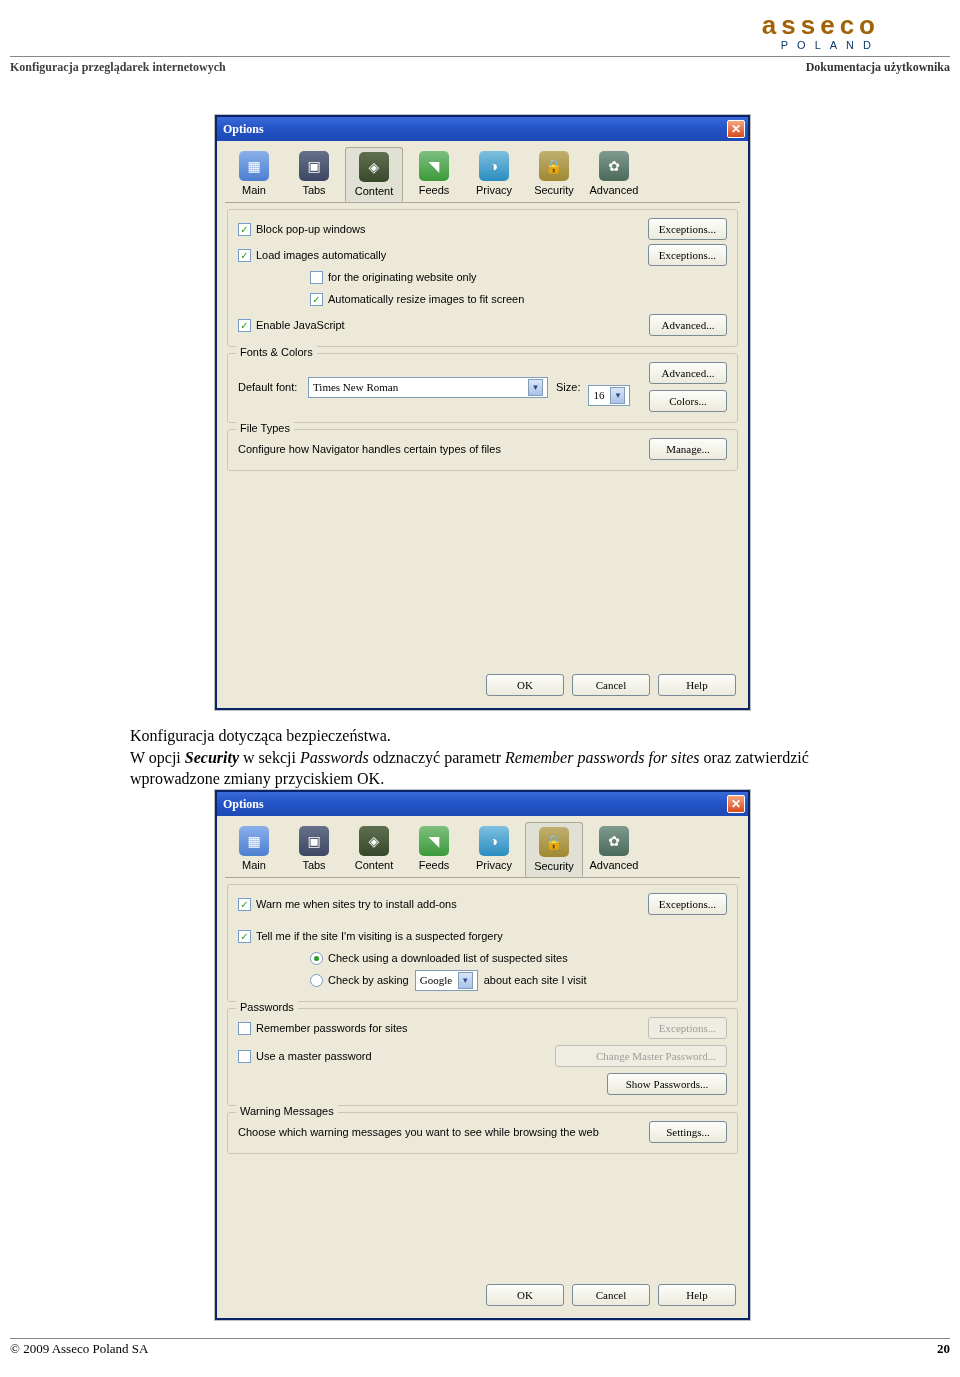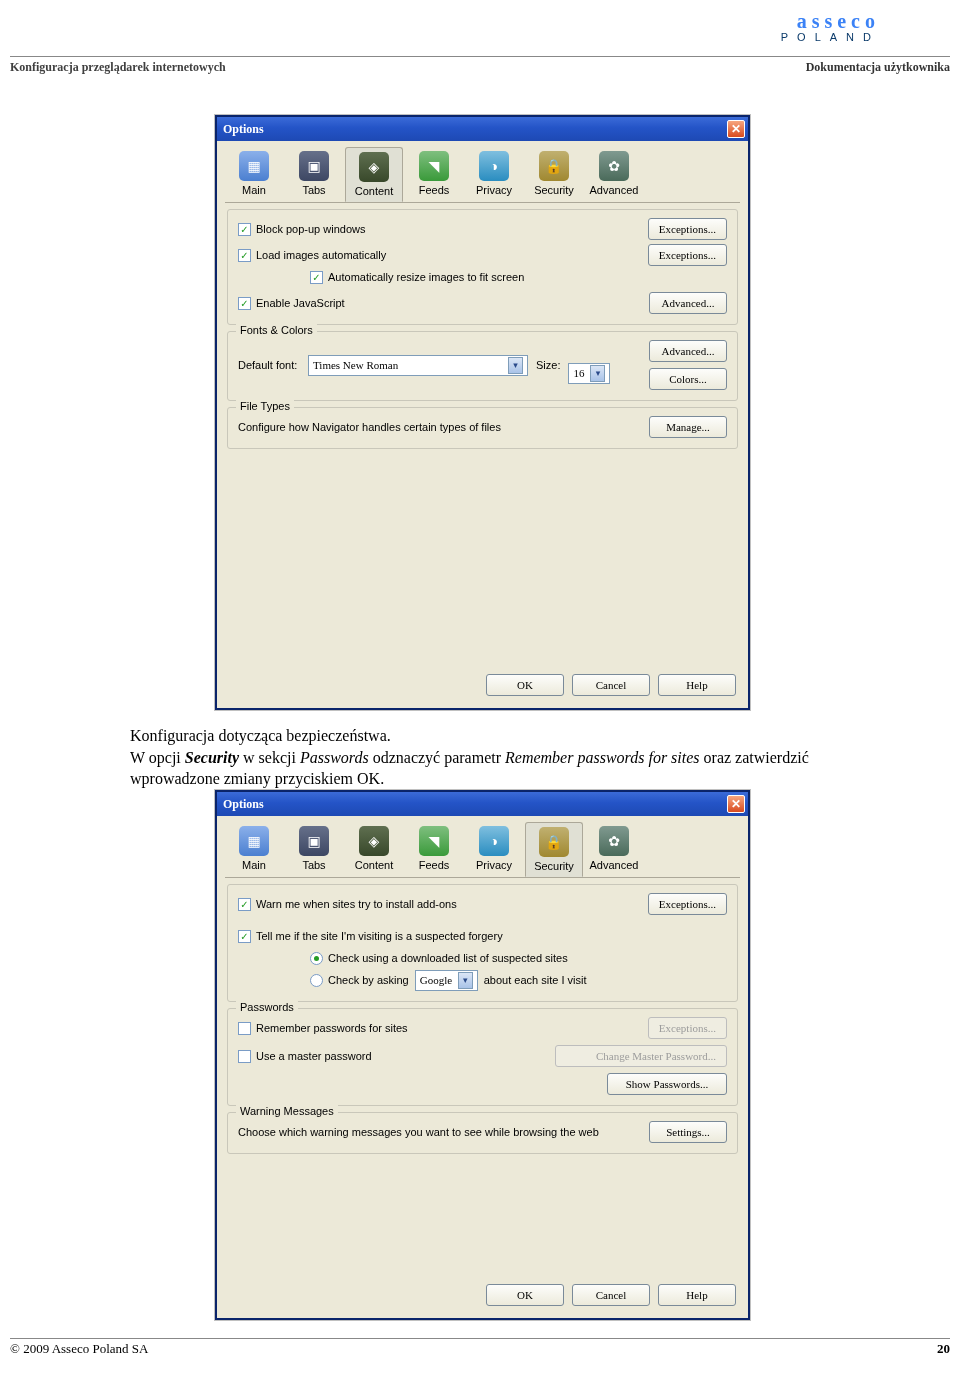--- a/index.html
+++ b/index.html
@@ -7,21 +7,21 @@
     width: 960px;
     height: 1377px;
     font-family: Tahoma, Arial, sans-serif;
     font-size: 11px;
     background: #fff;
     position: relative;
   }
 
   
   .page-logo { position: absolute; right: 80px; top: 10px; text-align: right; }
-  .page-logo .logo-text { font-family: Liberation Serif, serif; font-weight: bold; color: #3b82f6; font-size: 20px; letter-spacing: 5px; }
+  .page-logo .logo-text { font-family: Liberation Sans, sans-serif; font-weight: bold; color: #a16207; font-size: 26px; letter-spacing: 5px; }
   .page-logo .logo-sub  { font-family: Arial; color: #0a3a6a; font-size: 11px; letter-spacing: 9px; margin-top: -2px; }
   .page-header-rule { position: absolute; top: 56px; left: 10px; right: 10px; height: 1px; background: #888; }
   .page-header-left  { position: absolute; top: 60px; left: 10px;  font: bold 12px Tahoma; color: #404040; }
   .page-header-right { position: absolute; top: 60px; right: 10px; font: bold 12px Tahoma; color: #333; }
 
   
   .body-text {
     position: absolute;
     left: 130px; right: 90px;
     font: 16px "Times New Roman", serif;
@@ -119,21 +119,21 @@
     padding: 0 10px;
     display: inline-flex; align-items: center; justify-content: center;
   }
   .btn.disabled { color: #9d9d9d; border-color: #bdbdbd; background: #efede1; }
   .btn-col { margin-left: auto; display: flex; flex-direction: column; gap: 6px; align-items: flex-end; }
   .select, .select-sm {
     height: 21px; border: 1px solid #7f9db9; background: #fff;
     display: inline-flex; align-items: center; padding: 0 4px;
     font: 11px Tahoma;
   }
-  .select    { width: 220px; }
+  .select    { width: 240px; }
   .select-sm { width: 42px; margin-top: 16px; }
   .select .arrow, .select-sm .arrow {
     margin-left: auto; width: 15px; height: 17px;
     background: linear-gradient(#dbe6f6,#a9c3e8);
     border: 1px solid #7f9db9;
     display: flex; align-items: center; justify-content: center;
     font-size: 9px; color: #2a4a8a;
   }
 
   .dlg-buttons {
@@ -202,20 +202,26 @@
     <div class="row" style="margin-top:4px;">
       <label>
           <span class="chk c"></span>
           <span>Load images automatically</span>
         </label>
       <div class="grow"></div>
       <div class="btn">Exceptions...</div>
     </div>
     <div class="row subrow">
       <label>
+          <span class="chk"></span>
+          <span>for the originating website only</span>
+        </label>
+    </div>
+    <div class="row subrow">
+      <label>
           <span class="chk c"></span>
           <span>Automatically resize images to fit screen</span>
         </label>
     </div>
     <div class="row" style="margin-top:4px;">
       <label>
           <span class="chk c"></span>
           <span>Enable JavaScript</span>
         </label>
       <div class="grow"></div>

